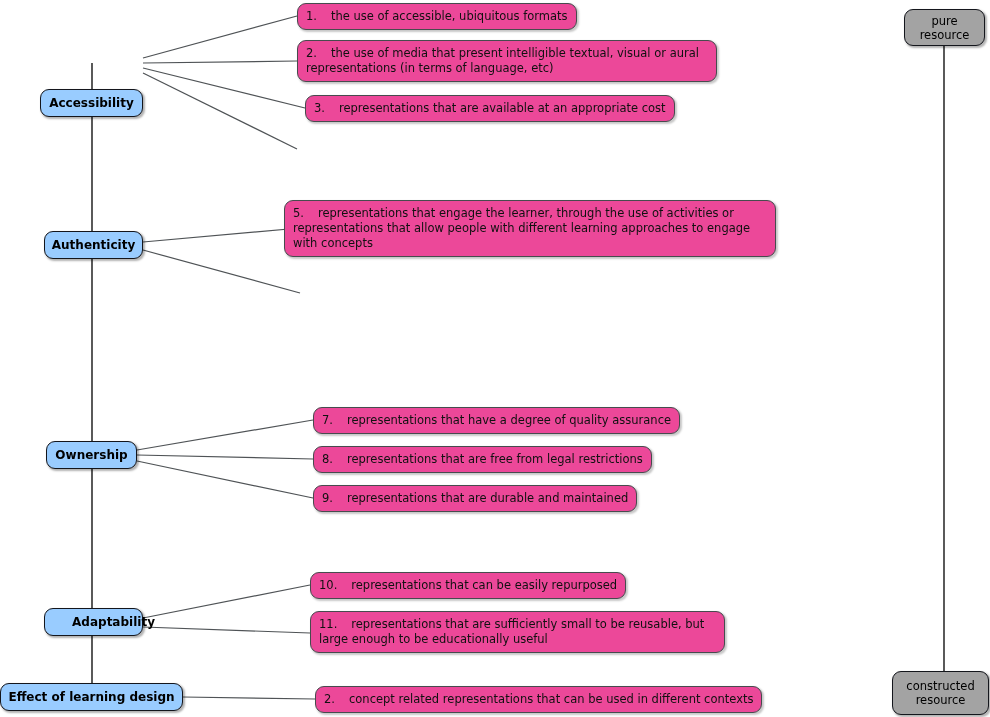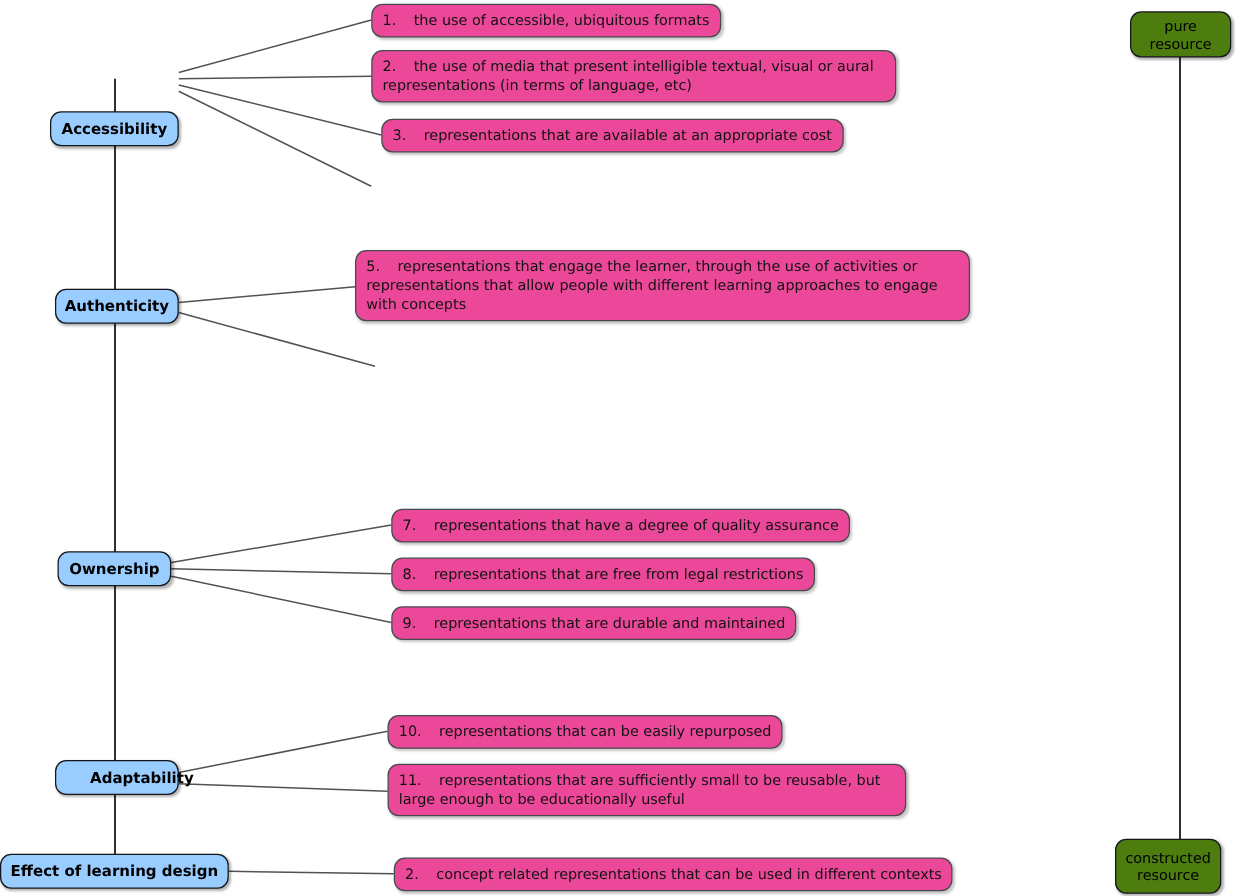--- a/index.html
+++ b/index.html
@@ -28,21 +28,21 @@
     border:1px solid #474b4e;
     border-radius:9px;
     padding:5px 8px;
     font-size:11.5px;line-height:15px;color:#111;
     box-shadow:1.5px 1.5px 2px rgba(0,0,0,0.22);
   }
   .item.auto{white-space:nowrap;width:auto;}
   .item .num{padding-right:14px;}
   
   .res{
-    background:#4d7c0f;
+    background:#a3a3a3;
     border:1.5px solid #14161c;
     border-radius:9px;
     display:flex;align-items:center;justify-content:center;
     text-align:center;
     font-size:11.5px;line-height:14px;color:#000;
     box-shadow:1.5px 1.5px 2px rgba(0,0,0,0.30);
   }
   
   .p-cat0{left:40px;top:49px;width:103px;height:28px;margin-top:40px;}
   .p-cat1{left:44px;top:231px;width:99px;height:28px;}
@@ -58,21 +58,21 @@
   .p-i5{left:300px;top:280px;}
   .p-i6{left:313px;top:407px;}
   .p-i7{left:313px;top:446px;}
   .p-i8{left:313px;top:485px;}
   .p-i9{left:310px;top:572px;}
   .p-i10{left:310px;top:611px;width:415px;}
   .p-i11{left:315px;top:686px;}
   
   .p-r0{left:904px;top:9px;width:81px;height:37px;}
   .p-r1{left:904px;top:517px;width:81px;height:43px;}
-  .p-r2{left:892px;top:671px;width:85px;height:44px;}
+  .p-r2{left:892px;top:671px;width:97px;height:44px;}
 </style>
 </head>
 <body>
 
 <div id="canvas">
 
   <svg id="edges" xmlns="http://www.w3.org/2000/svg" width="990" height="717">
 
     <line x1="92" y1="63" x2="92" y2="697" stroke="#000000" stroke-width="1.3"></line>
 

